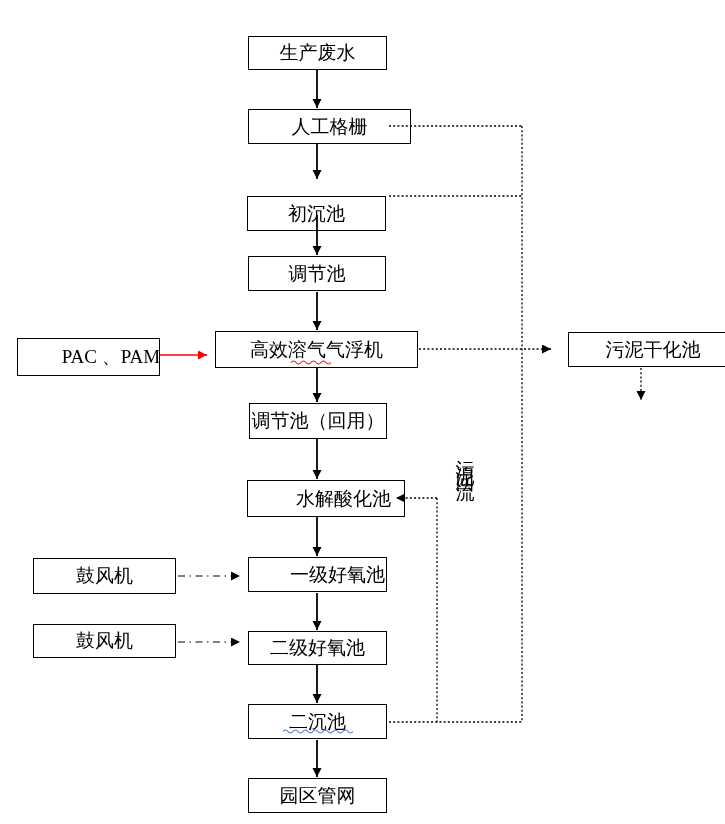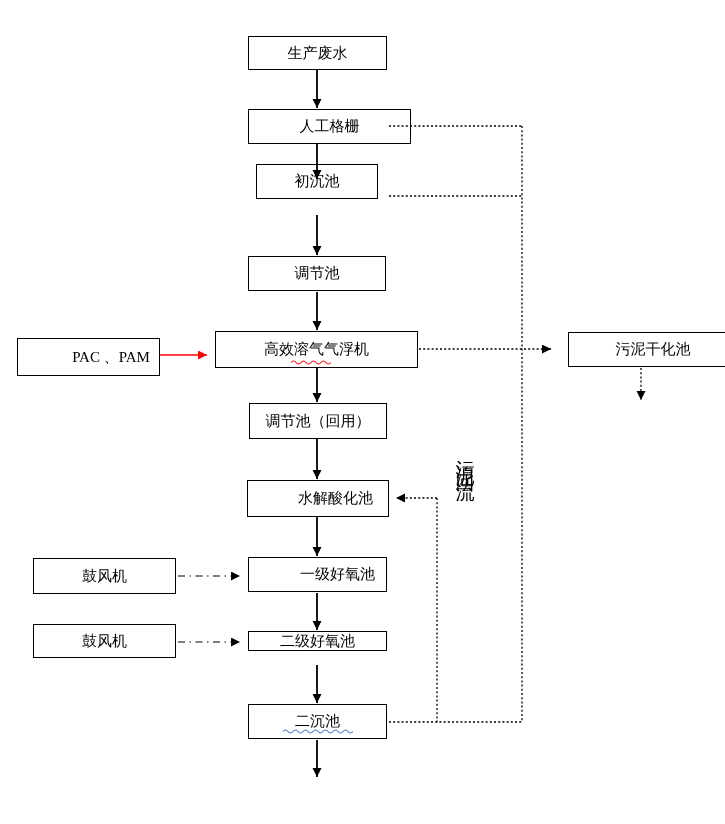--- a/index.html
+++ b/index.html
@@ -1,39 +1,40 @@
 <!DOCTYPE html>
 <html><head>
 <meta charset="utf-8">
 <style>
   html,body{margin:0;padding:0;background:#ffffff;}
   #canvas{position:relative;width:725px;height:824px;background:#ffffff;overflow:hidden;
           font-family:"Liberation Serif","DejaVu Serif",serif;}
   .box{position:absolute;box-sizing:border-box;border:1.5px solid #000;background:#fff;
        display:flex;align-items:center;justify-content:center;
-       font-size:15px;color:#000;white-space:nowrap;z-index:2;}
+       font-size:19px;color:#000;white-space:nowrap;z-index:2;}
   .v-label{position:absolute;left:452px;top:445px;writing-mode:vertical-rl;text-orientation:upright;
            font-size:19px;letter-spacing:7px;color:#000;z-index:2;}
   #connectors{position:absolute;left:0;top:0;z-index:3;pointer-events:none;}
 </style>
 </head>
 <body>
 
 <div id="canvas">
 
   <div class="box" style="left:248px;top:36px;width:139px;height:34px;">生产废水</div>
   <div class="box" style="left:248px;top:109px;width:163px;height:35px;">人工格栅</div>
-  <div class="box" style="left:247px;top:164px;width:122px;height:35px;margin-left:9px;">初沉池</div>
+  <div class="box" style="left:247px;top:196px;width:139px;height:35px;">初沉池</div>
   <div class="box" style="left:248px;top:256px;width:138px;height:35px;">调节池</div>
   <div class="box" style="left:215px;top:331px;width:203px;height:37px;">高效溶气气浮机</div>
   <div class="box" style="left:249px;top:403px;width:138px;height:36px;">调节池（回用）</div>
-  <div class="box" style="left:247px;top:480px;width:142px;height:37px;padding-left:35px;">水解酸化池</div>
+  <div class="box" style="left:247px;top:480px;width:158px;height:37px;padding-left:35px;">水解酸化池</div>
   <div class="box" style="left:248px;top:557px;width:139px;height:35px;padding-left:40px;">一级好氧池</div>
-  <div class="box" style="left:248px;top:631px;width:139px;height:20px;">二级好氧池</div>
+  <div class="box" style="left:248px;top:631px;width:139px;height:34px;">二级好氧池</div>
   <div class="box" style="left:248px;top:704px;width:139px;height:35px;">二沉池</div>
+  <div class="box" style="left:248px;top:778px;width:139px;height:35px;">园区管网</div>
 
   <div class="box" style="left:17px;top:338px;width:143px;height:38px;padding-left:45px;">PAC 、PAM</div>
   <div class="box" style="left:33px;top:558px;width:143px;height:36px;">鼓风机</div>
   <div class="box" style="left:33px;top:624px;width:143px;height:34px;">鼓风机</div>
 
   <div class="box" style="left:568px;top:332px;width:170px;height:35px;">污泥干化池</div>
 
   <div class="v-label">污泥回流</div>
 
   <svg id="connectors" width="725" height="824" viewBox="0 0 725 824">

